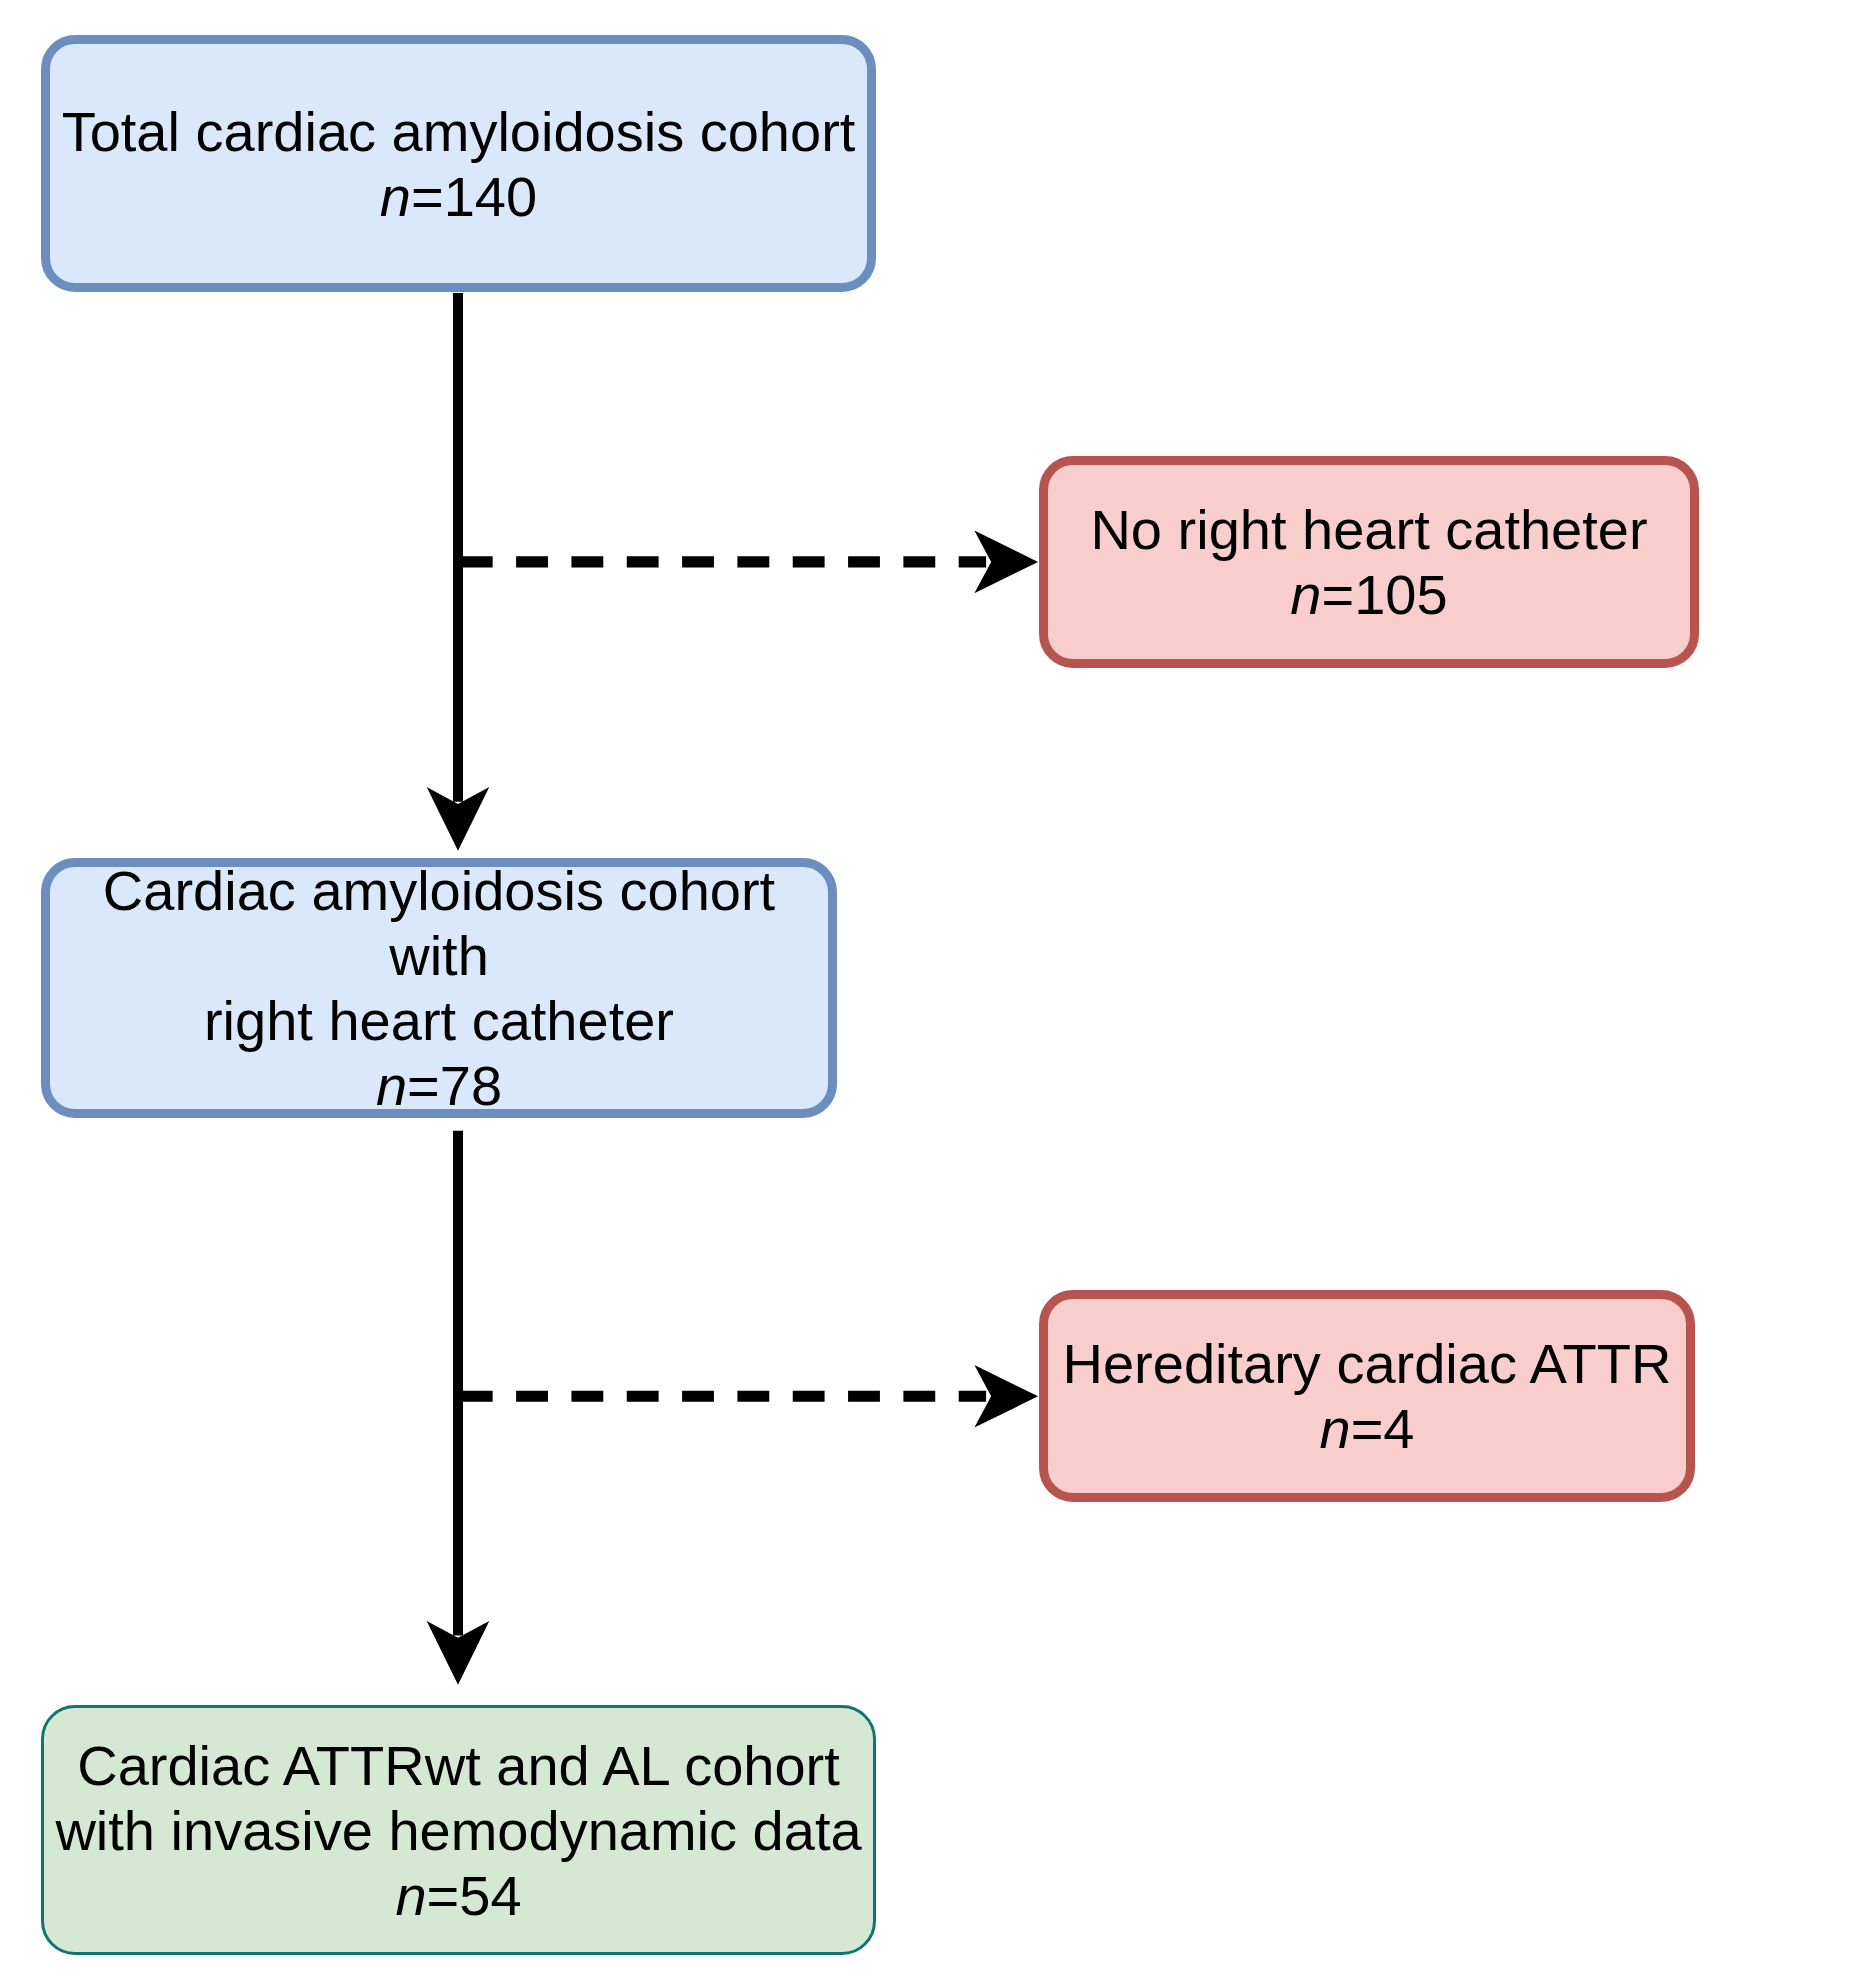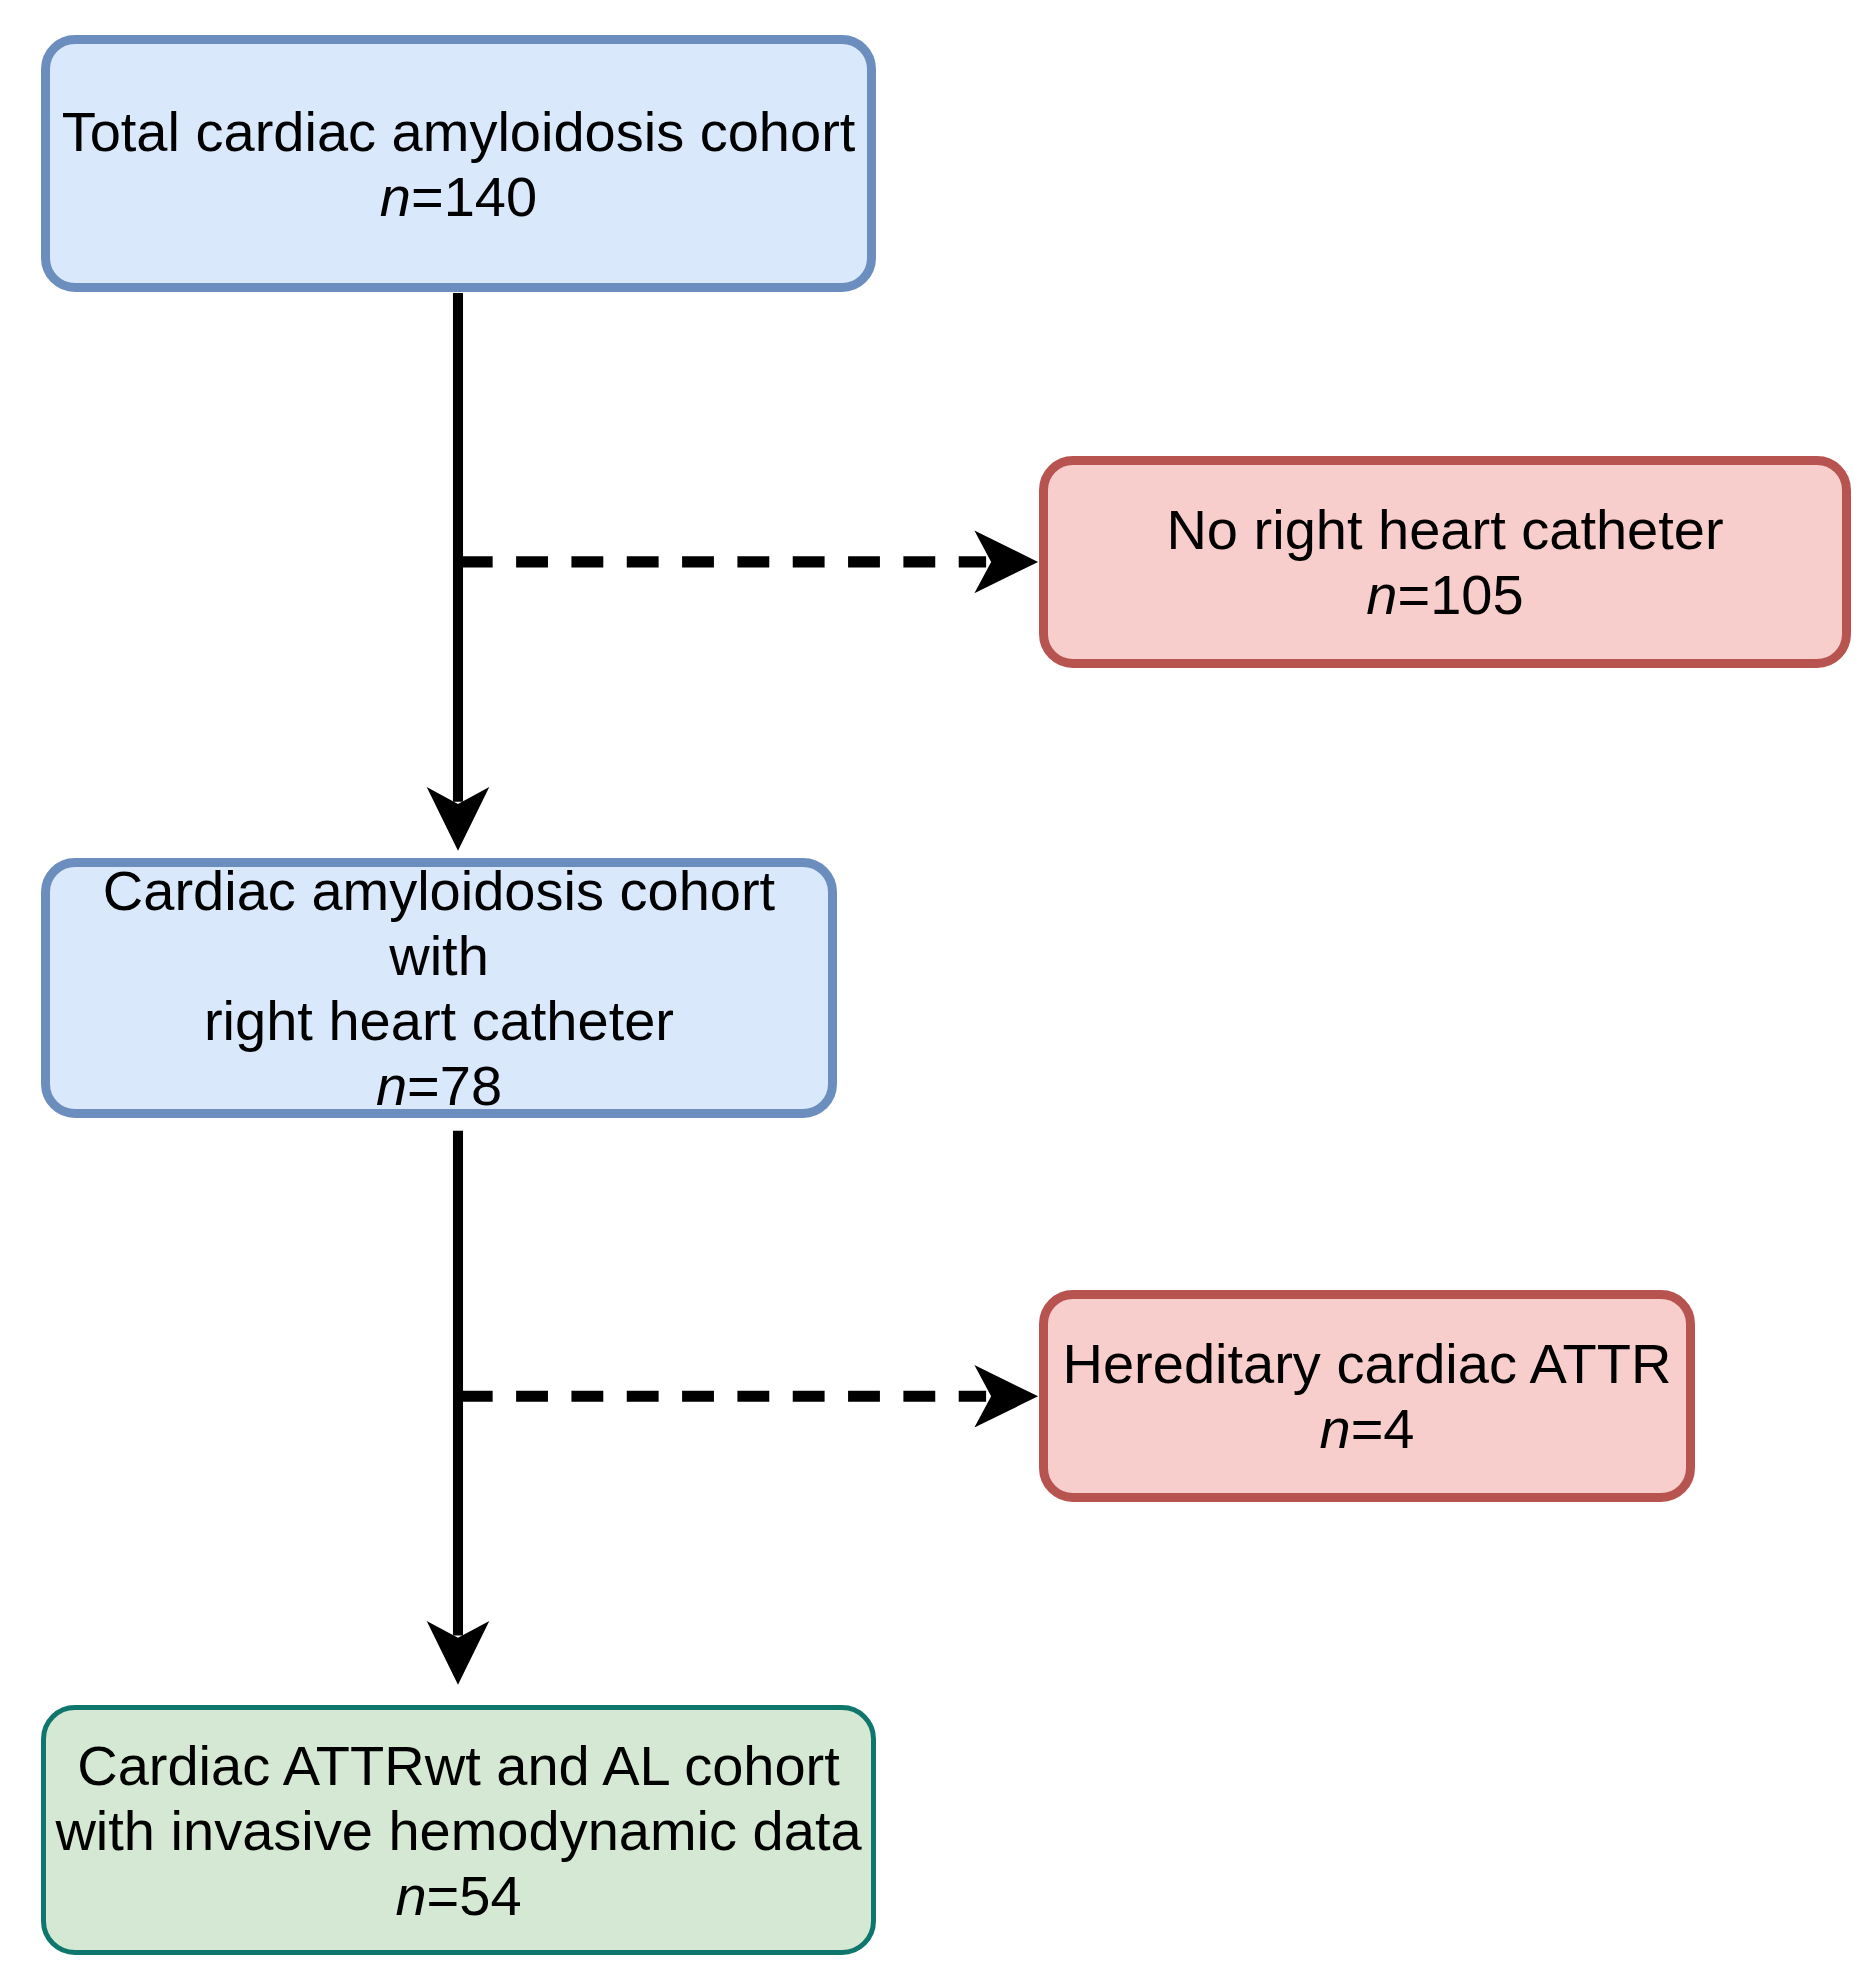--- a/index.html
+++ b/index.html
@@ -37,21 +37,21 @@
     padding: 0 4.5px;
   }
   .node .label {
     white-space: pre-line;
   }
   .node .nline i {
     font-style: italic;
   }
   .node.blue  { background: #dae8fc; border: 9px solid #6c8ebf; }
   .node.red   { background: #f8cecc; border: 9px solid #b85450; }
-  .node.green { background: #d5e8d4; border: 5px solid #0f766e; }
+  .node.green { background: #d5e8d4; border: 3px solid #0f766e; }
   .solid-line  { stroke: #000000; stroke-width: 18px; }
   .dashed-line { stroke: #000000; stroke-width: 20px; stroke-dasharray: 57 42; }
   .arrow-head  { fill: #000000; stroke: none; }
 </style>
 </head>
 <body>
 
 <div id="canvas">
 
   <svg id="arrow-layer" viewBox="0 0 3339 3551" xmlns="http://www.w3.org/2000/svg">
@@ -67,21 +67,21 @@
 
     <line class="dashed-line" x1="812" y1="2498" x2="1752" y2="2498"></line>
     <path class="arrow-head" d="M1845,2498 L1731,2442 L1761,2498 L1731,2554 Z"></path>
   </svg>
 
   <div class="node blue" style="left:34px; top:35px; width:835px; height:257px;">
     <div class="label">Total cardiac amyloidosis cohort</div>
     <div class="nline"><i>n</i><span>=140</span></div>
   </div>
 
-  <div class="node red" style="left:1032px; top:456px; width:812px; height:212px;">
+  <div class="node red" style="left:1032px; top:456px; width:660px; height:212px;">
     <div class="label">No right heart catheter</div>
     <div class="nline"><i>n</i><span>=105</span></div>
   </div>
 
   <div class="node blue" style="left:34px; top:858px; width:796px; height:260px;">
     <div class="label">Cardiac amyloidosis cohort with
 right heart catheter</div>
     <div class="nline"><i>n</i><span>=78</span></div>
   </div>
 

